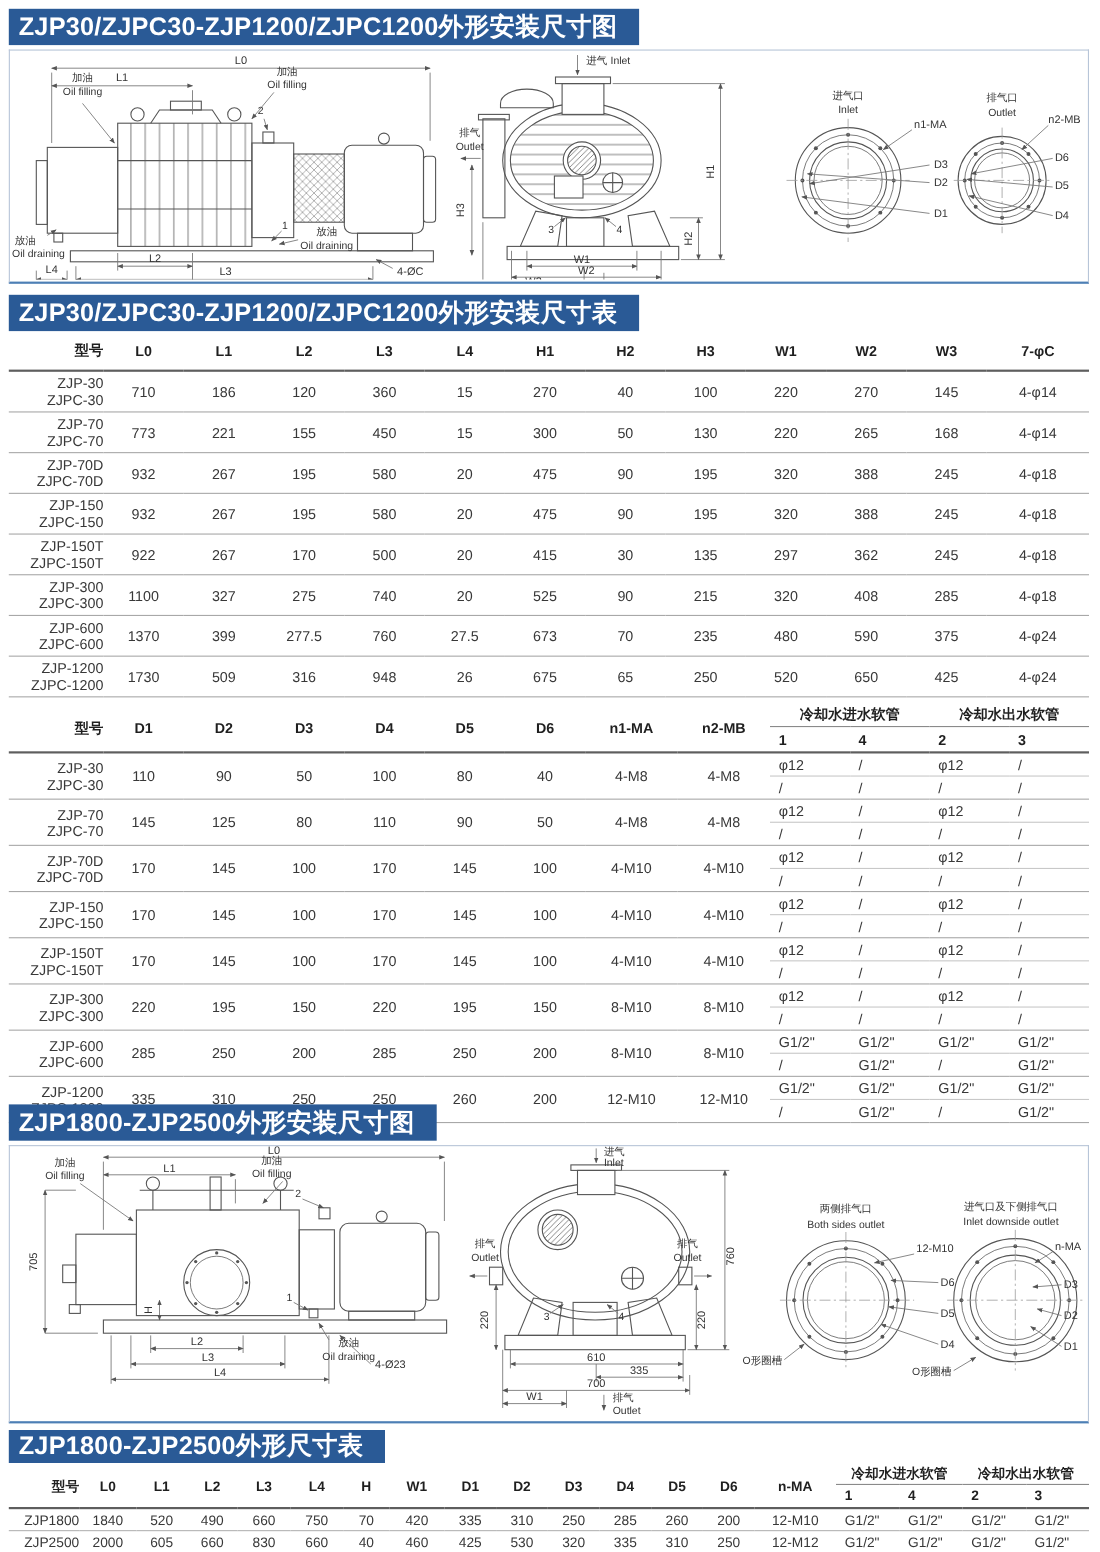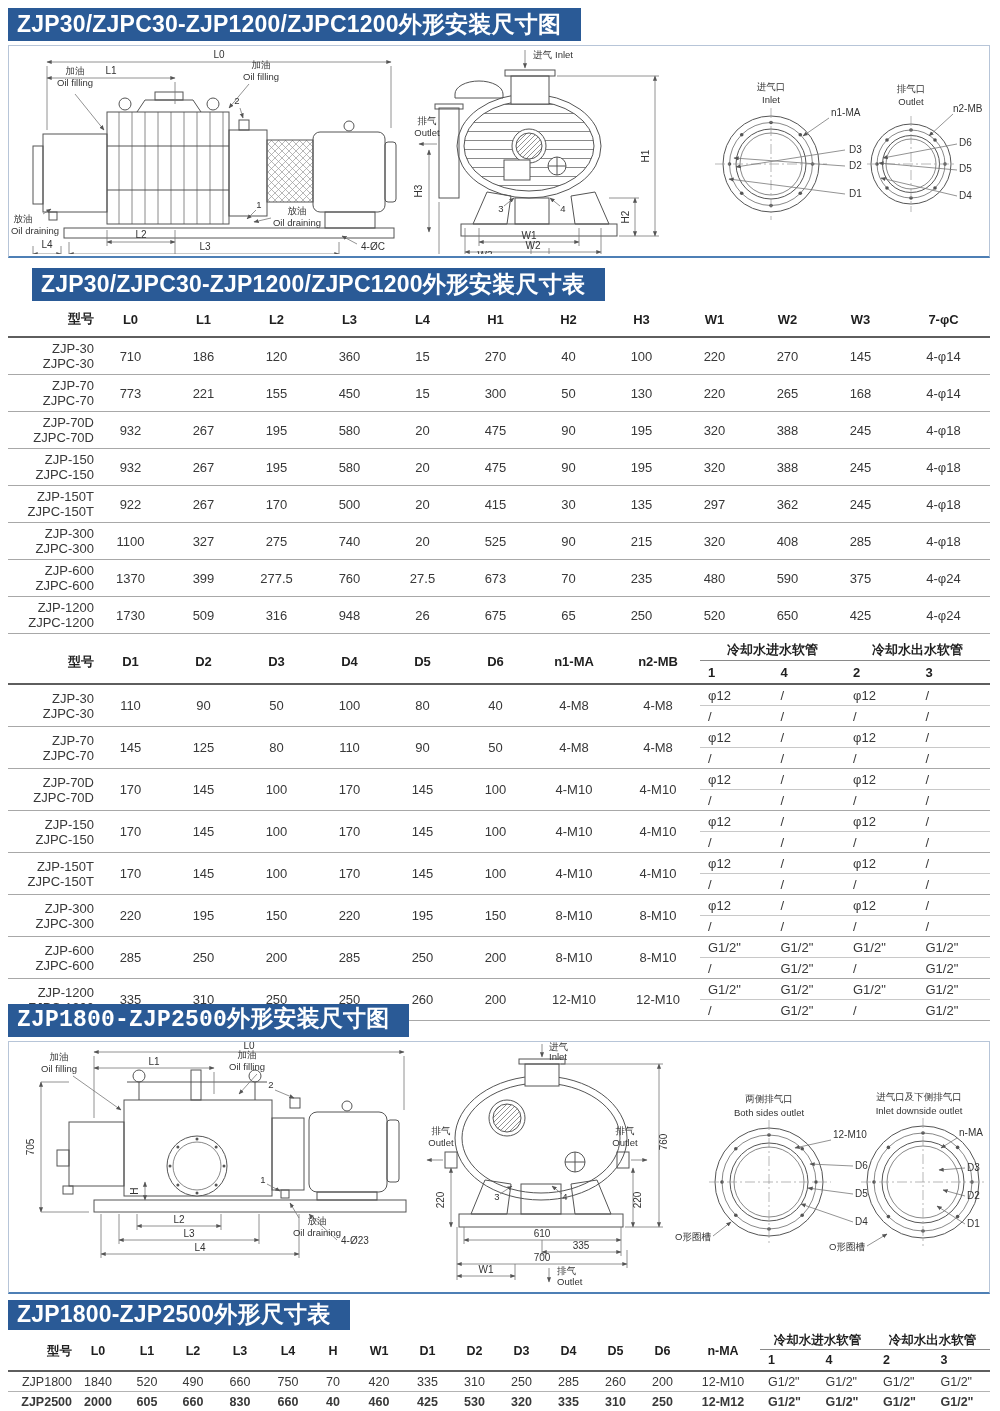--- a/index.html
+++ b/index.html
@@ -36,21 +36,21 @@
   #table2 tbody td{height:20px;border-bottom:1px solid #a8a8a8;}
   #table2 tbody td.cool{text-align:left;padding-left:8px;}
   #table2 tbody td.ctop{border-bottom:1px solid #c8c8c8;}
   #table2 .model div{line-height:15px;}
   
   #table3{font-size:12.5px;}
   #table3 thead th{border-bottom:2px solid #5e5e5e;}
   #table3 thead th.group{height:16px;border-bottom:1px solid #8a8a8a;}
   #table3 thead th.sub{height:20px;text-align:left;padding-left:8px;}
   #table3 tbody td{height:19px;border-bottom:1px solid #b3b3b3;}
-  #table3 tbody tr:last-child td{border-bottom:1.5px solid #8a8a8a;font-weight:bold;}
+  #table3 tbody tr:last-child td{border-bottom:1.5px solid #8a8a8a;}
   #table3 tbody td.cool{text-align:left;padding-left:8px;}
   
   .lab{font-size:9.5px;fill:#333;}
   .dim{font-size:10px;fill:#333;}
 </style>
 </head>
 <body>
 
 <div class="banner" style="top:8px;">ZJP30/ZJPC30-ZJP1200/ZJPC1200外形安装尺寸图</div>
 
@@ -238,21 +238,21 @@
     <text class="lab" x="902" y="46" text-anchor="middle">排气口</text>
     <text class="lab" x="902" y="59" text-anchor="middle">Outlet</text>
     <text class="dim" x="944" y="66">n2-MB</text>
     <text class="dim" x="950" y="100">D6</text>
     <text class="dim" x="950" y="126">D5</text>
     <text class="dim" x="950" y="153">D4</text>
   </g>
 </svg>
 </div>
 
-<div class="banner" style="top:268px;margin-left:24px;">ZJP30/ZJPC30-ZJP1200/ZJPC1200外形安装尺寸表</div>
+<div class="banner" style="top:268px;">ZJP30/ZJPC30-ZJP1200/ZJPC1200外形安装尺寸表</div>
 
 <div class="t-wrap" style="top:302px;">
   <table class="dim-table" id="table1">
     <colgroup>
       <col style="width:86px">
         <col style="width:73px">
         <col style="width:73px">
         <col style="width:73px">
         <col style="width:73px">
         <col style="width:73px">
@@ -656,21 +656,21 @@
         <tr>
           <td class="cool cbot">/</td>
           <td class="cool cbot">G1/2"</td>
           <td class="cool cbot">/</td>
           <td class="cool cbot">G1/2"</td>
         </tr>
       </tbody>
   </table>
 </div>
 
-<div class="banner" style="top:1004px;font-family:Liberation Mono, monospace;">ZJP1800-ZJP2500外形安装尺寸图</div>
+<div class="banner" style="top:1004px;">ZJP1800-ZJP2500外形安装尺寸图</div>
 
 <div class="draw-box" style="top:1041px;height:250px;">
 <svg width="980" height="248" viewBox="0 0 980 248">
 
   <g fill="none" stroke="#555" stroke-width="1">
     <rect x="85" y="158" width="312" height="12"></rect>
     <rect x="60" y="80" width="55" height="64"></rect>
     <rect x="48" y="108" width="12" height="16"></rect>
     <rect x="54" y="144" width="10" height="8"></rect>
     <rect x="115" y="58" width="148" height="96"></rect>

